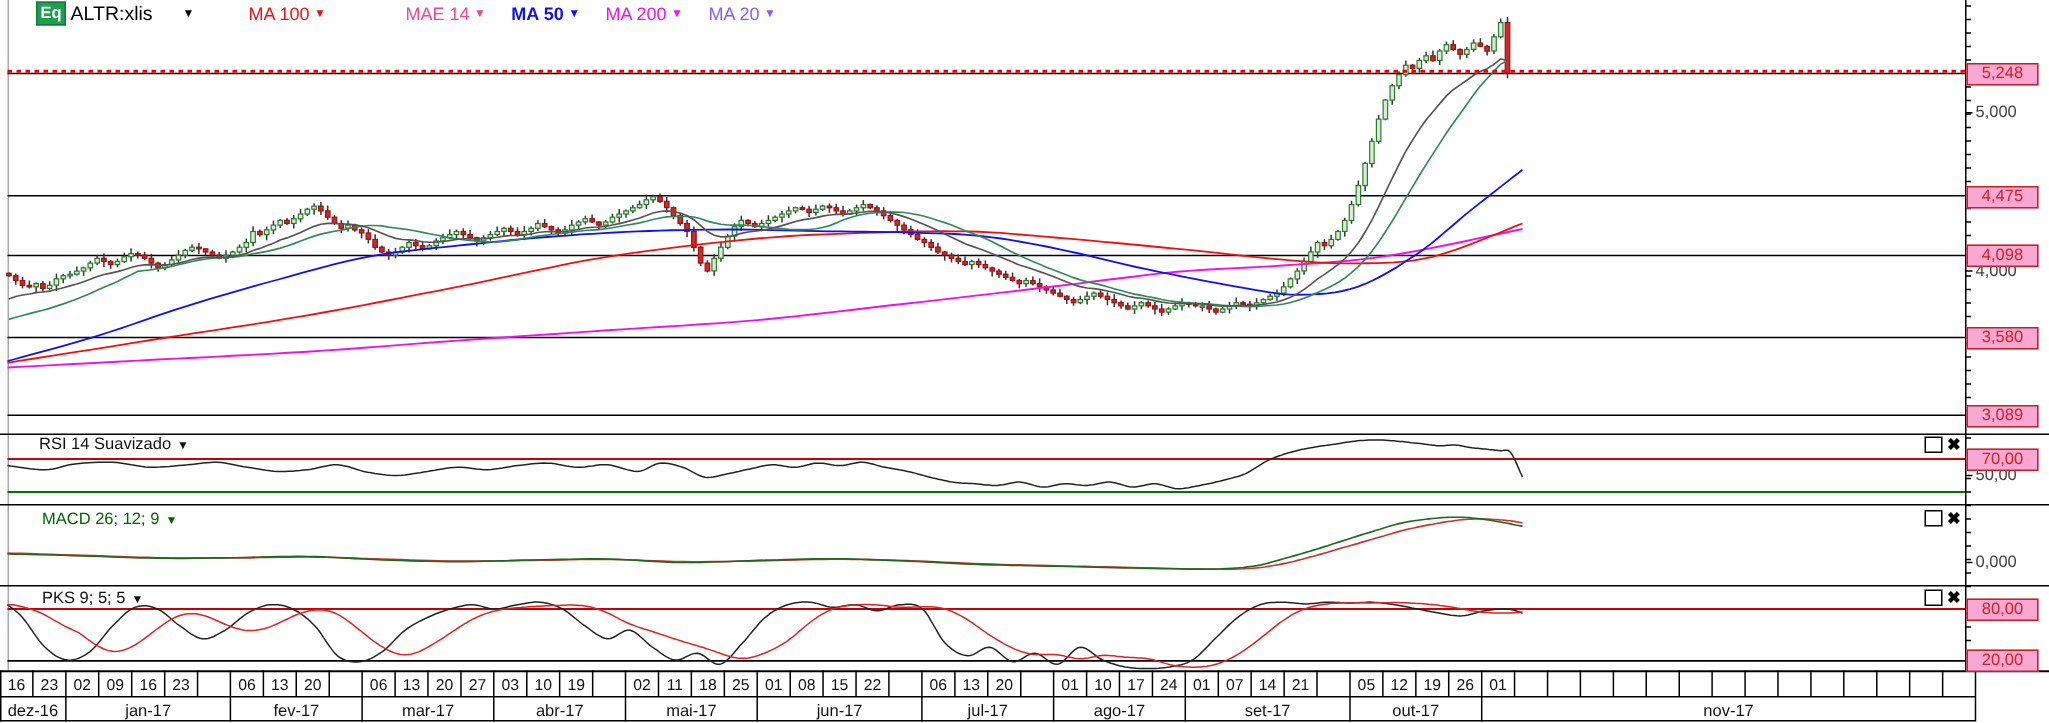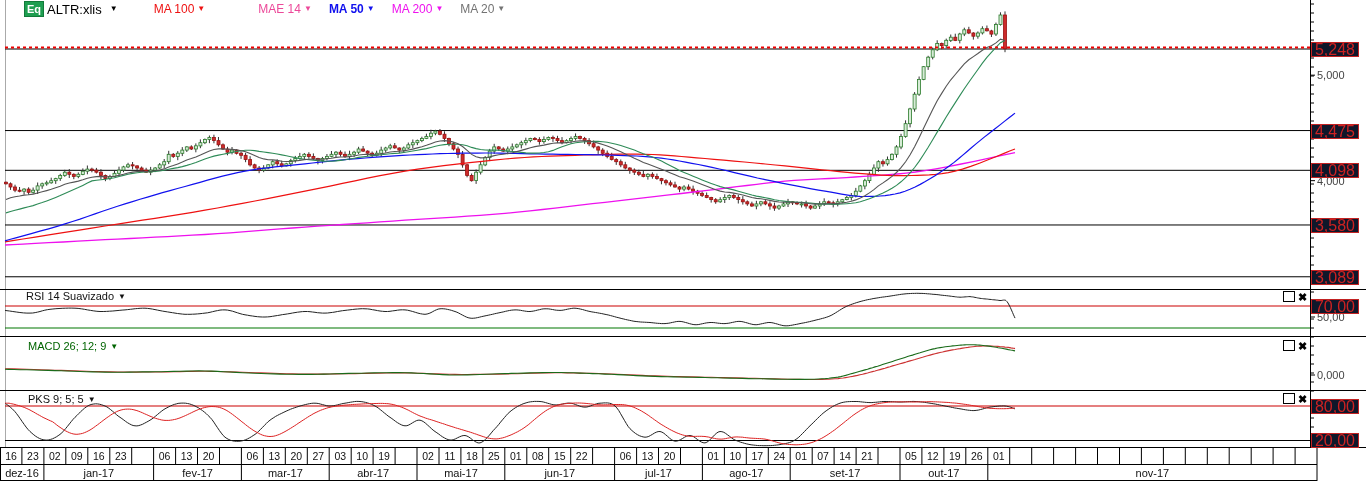--- a/index.html
+++ b/index.html
@@ -3,31 +3,31 @@
 <meta charset="utf-8">
 <style>
   html,body{margin:0;padding:0;background:#fff;}
   .stage{position:relative;width:1366px;height:482px;background:#fff;overflow:hidden;
          font-family:"Liberation Sans",sans-serif;-webkit-font-smoothing:antialiased;}
   svg{position:absolute;left:0;top:0;}
   .toolbar{position:absolute;left:24px;top:1px;display:flex;align-items:center;gap:15px;
            font-size:12px;white-space:nowrap;z-index:5;}
   .badge{background:#1e9e50;color:#fff;font-weight:bold;font-size:11px;padding:0 2px;
          line-height:14px;display:inline-block;border:1px solid #127a3a;}
-  .symbol{color:#000;font-size:13px;display:inline-flex;align-items:center;gap:8px;cursor:pointer;}
+  .symbol{color:#000;font-size:13px;display:inline-flex;align-items:center;gap:20px;cursor:pointer;}
   .caret{font-size:8px;line-height:10px;}
   .ind{display:inline-flex;align-items:center;gap:3px;cursor:pointer;}
   .pane-label{position:absolute;font-size:11px;color:#111;display:flex;gap:4px;align-items:flex-end;
               z-index:5;cursor:pointer;background:transparent;}
   .pane-label .caret{font-size:8px;color:inherit;}
   .win-controls{position:absolute;z-index:6;display:flex;gap:3px;align-items:center;}
   .btn-max{width:10px;height:9px;border:1.5px solid #000;background:#fff;display:inline-block;cursor:pointer;}
   .btn-close{font-size:11px;font-weight:bold;color:#000;line-height:10px;cursor:pointer;}
-  .alert-tag{position:absolute;left:1311px;width:46px;height:13px;background:#0f172a;
-             border:1px solid #c22222;color:#cc2222;font-size:16px;line-height:13px;
+  .alert-tag{position:absolute;left:1311px;width:46px;height:13px;background:#f9a8d4;
+             border:1px solid #c22222;color:#cc2222;font-size:11px;line-height:13px;
              text-align:center;z-index:4;}
   .tick-label{position:absolute;left:1317px;color:#444;font-size:11px;z-index:3;}
 </style>
 </head>
 <body>
 
 <div class="stage">
   <svg id="chart-svg" width="1366" height="482">
       <line x1="5.5" y1="0" x2="5.5" y2="447" stroke="#aaaaaa" stroke-width="1"></line>
       <line x1="5" y1="49" x2="1310" y2="49" stroke="#000000" stroke-width="1"></line>
@@ -679,21 +679,21 @@
       <text x="943.8500000000007" y="477" fill="#111111" font-size="11" text-anchor="middle" font-family="&quot;Liberation Sans&quot;,sans-serif" font-weight="normal">out-17</text>
       <text x="998.7250000000008" y="460" fill="#111111" font-size="10.5" text-anchor="middle" font-family="&quot;Liberation Sans&quot;,sans-serif" font-weight="normal">01</text>
       <text x="1152.3750000000011" y="477" fill="#111111" font-size="11" text-anchor="middle" font-family="&quot;Liberation Sans&quot;,sans-serif" font-weight="normal">nov-17</text>
       <line x1="1310" y1="75.164" x2="1315" y2="75.164" stroke="#000" stroke-width="1"></line>
       <line x1="1310" y1="180.664" x2="1315" y2="180.664" stroke="#000" stroke-width="1"></line>
       <line x1="1310" y1="317" x2="1315" y2="317" stroke="#000" stroke-width="1"></line>
       <line x1="1310" y1="375" x2="1315" y2="375" stroke="#000" stroke-width="1"></line>
     </svg>
 
   <div class="toolbar">
-    <span style="display:inline-flex;align-items:center;gap:3px;">
+    <span style="display:inline-flex;align-items:flex-start;gap:3px;">
       <span class="badge">Eq</span>
       <span class="symbol">
         <span>ALTR:xlis</span>
         <span class="caret">▼</span>
       </span>
     </span>
     <span id="indicator-labels" style="display: inline-flex; gap: 17px;">
         <span class="ind" style="color: rgb(238, 17, 17); padding-left: 21px;">
           <span>MA 100</span>
           <span class="caret">▼</span>
@@ -703,21 +703,21 @@
           <span class="caret">▼</span>
         </span>
         <span class="ind" style="color: rgb(17, 17, 238); font-weight: bold;">
           <span>MA 50</span>
           <span class="caret">▼</span>
         </span>
         <span class="ind" style="color: rgb(238, 17, 238);">
           <span>MA 200</span>
           <span class="caret">▼</span>
         </span>
-        <span class="ind" style="color: #737373;">
+        <span class="ind" style="color: #8b5cf6;">
           <span>MA 20</span>
           <span class="caret">▼</span>
         </span>
       </span>
   </div>
 
   <div class="pane-label" style="left:26px;top:290px;">
     <span>RSI 14 Suavizado</span>
     <span class="caret">▼</span>
   </div>

